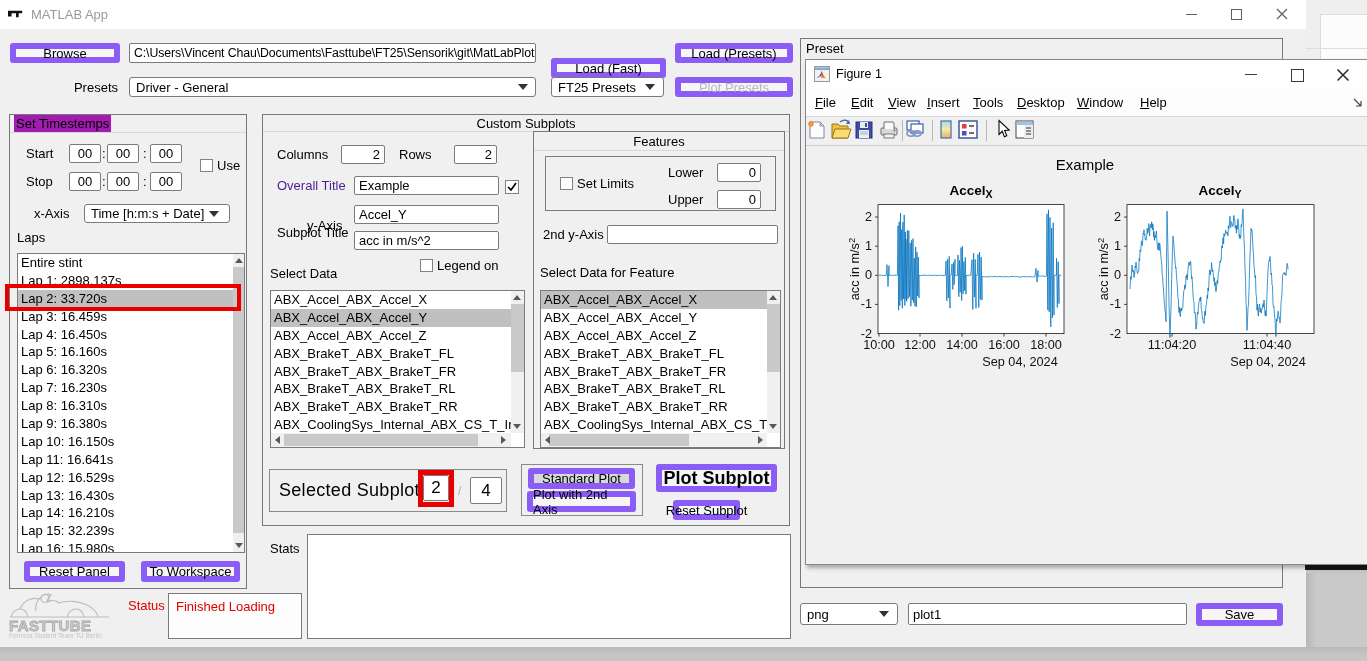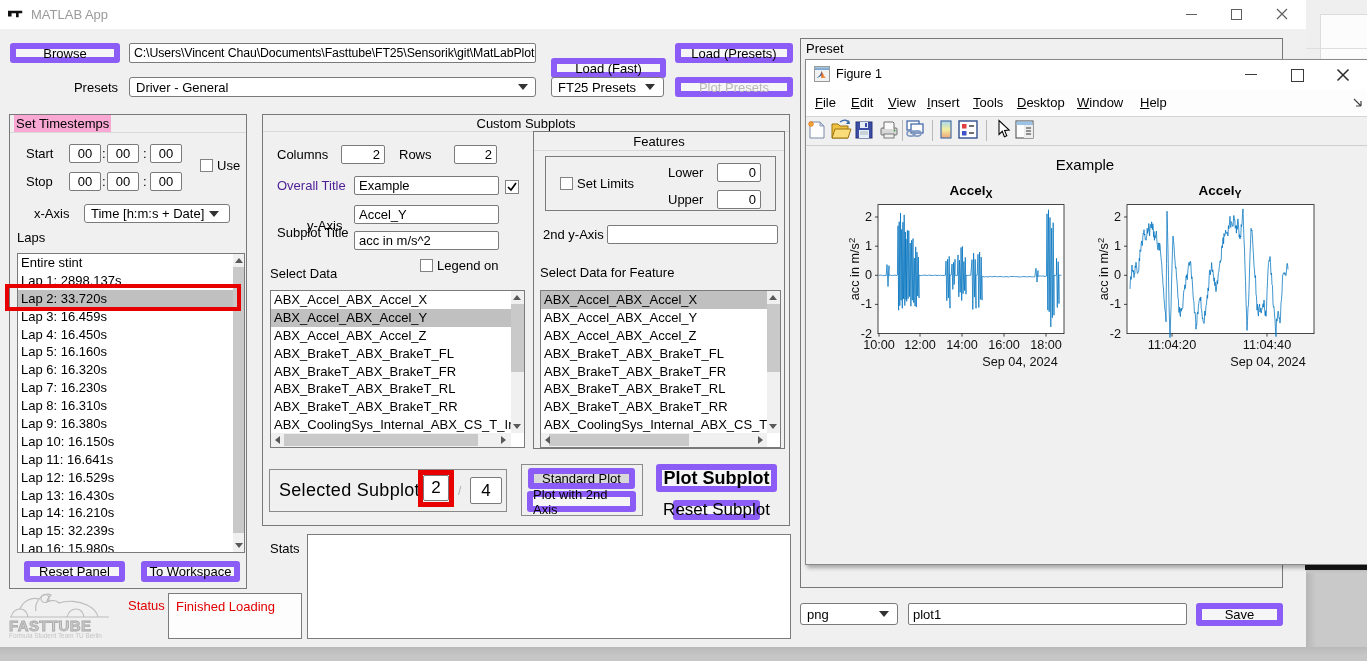--- a/index.html
+++ b/index.html
@@ -54,21 +54,21 @@
 <div class="btn" style="left:675px;top:43px;width:118px;height:20px;">Load (Presets)</div>
 
 <div class="lbl" style="left:72px;top:77px;width:46px;height:20px;justify-content:flex-end;">Presets</div>
 <div class="drop" style="left:129px;top:77px;width:407px;height:20px;">Driver - General</div>
 <div class="dar" style="left:518px;top:84px;"></div>
 <div class="drop" style="left:551px;top:77px;width:113px;height:20px;">FT25 Presets</div>
 <div class="dar" style="left:645px;top:84px;"></div>
 <div class="btn" style="left:675px;top:77px;width:118px;height:20px;color:#b9b9b9;">Plot Presets</div>
 
 <div class="panel" style="left:9px;top:114px;width:238px;height:475px;"></div>
-<div class="lbl" style="left:14px;top:115px;height:17px;background:#f9a8d4;padding:0 2px;">Set Timestemps</div>
+<div class="lbl" style="left:14px;top:115px;height:17px;background:#a21caf;padding:0 2px;">Set Timestemps</div>
 <div class="abs" style="left:10px;top:132px;width:236px;height:1px;background:#d9d9d9;"></div>
 
 <div class="lbl" style="left:26px;top:144px;height:19px;">Start</div>
 <div class="edit" style="left:69px;top:144px;width:32px;height:19px;justify-content:center;padding:0;">00</div>
 <div class="lbl" style="left:102px;top:144px;height:19px;">:</div>
 <div class="edit" style="left:107px;top:144px;width:32px;height:19px;justify-content:center;padding:0;">00</div>
 <div class="lbl" style="left:143px;top:144px;height:19px;">:</div>
 <div class="edit" style="left:150px;top:144px;width:32px;height:19px;justify-content:center;padding:0;">00</div>
 <div class="cb" style="left:200px;top:159px;width:13px;height:13px;"></div>
 <div class="lbl" style="left:217px;top:157px;height:17px;">Use</div>
@@ -199,21 +199,21 @@
 <div class="edit" style="left:423px;top:475px;width:26px;height:26px;justify-content:center;font-size:17px;">2</div>
 <div class="abs" style="left:418px;top:470px;width:36px;height:37px;border:5px solid #e80000;box-sizing:border-box;"></div>
 <div class="lbl" style="left:458px;top:480px;height:21px;color:#b0b0b0;font-size:12px;">/</div>
 <div class="edit" style="left:470px;top:477px;width:32px;height:27px;justify-content:center;font-size:17px;">4</div>
 
 <div class="abs" style="left:521px;top:464px;width:122px;height:52px;border:1px solid #8a8a8a;box-sizing:border-box;"></div>
 <div class="btn" style="left:528px;top:468px;width:107px;height:21px;background:#d8d8d8;">Standard Plot</div>
 <div class="btn" style="left:527px;top:491px;width:109px;height:21px;">Plot with 2nd Axis</div>
 
 <div class="btn" style="left:656px;top:464px;width:121px;height:28px;font-size:18px;font-weight:bold;">Plot Subplot</div>
-<div class="btn" style="left:673px;top:500px;width:87px;height:20px;font-size:17px;white-space:nowrap;">Reset Subplot</div>
+<div class="btn" style="left:673px;top:500px;width:67px;height:20px;font-size:13px;white-space:nowrap;">Reset Subplot</div>
 
 <div class="lbl" style="left:270px;top:540px;height:16px;">Stats</div>
 <div class="abs" style="left:307px;top:534px;width:484px;height:105px;background:#fff;border:1px solid #7b7b7b;box-sizing:border-box;"></div>
 
 <div class="lbl" style="left:128px;top:597px;height:16px;color:#e00000;">Status</div>
 <div class="abs" style="left:168px;top:593px;width:134px;height:46px;background:#fdfdfd;border:1px solid #7b7b7b;box-sizing:border-box;"></div>
 <div class="lbl" style="left:176px;top:598px;height:16px;color:#e00000;">Finished Loading</div>
 
 <svg class="abs" style="left:9px;top:591px;" width="104" height="48" viewBox="0 0 104 48">
  <g stroke="#bcbcbc" fill="none" stroke-width="1.2">

